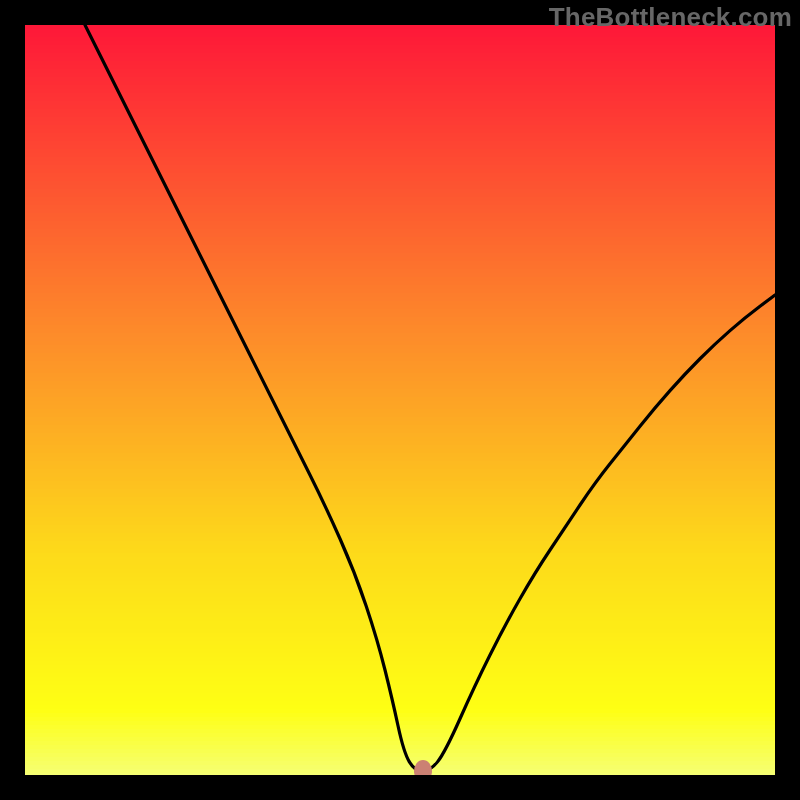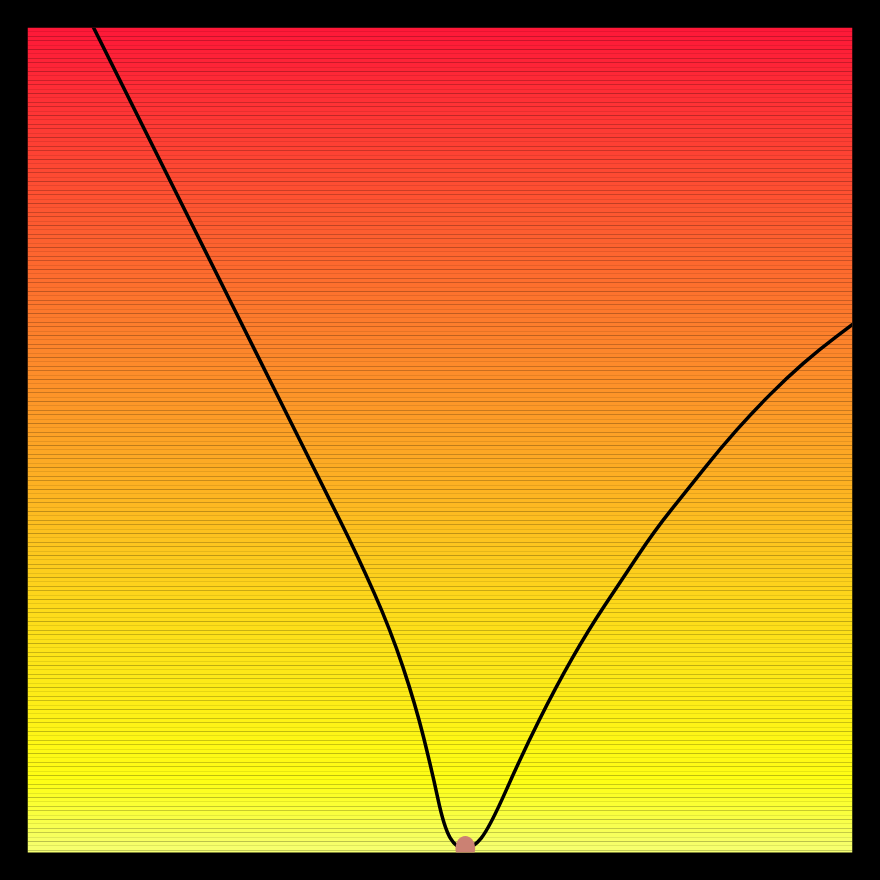--- a/index.html
+++ b/index.html
@@ -53,20 +53,21 @@
     background: #cb8173;
     border-radius: 50% / 50%;
     transform: translate(-50%, -50%);
     z-index: 25;
   }
 </style>
 </head>
 <body>
 
 <div class="container">
+  <div class="watermark">TheBottleneck.com</div>
   <div class="plot-area">
     <div class="heatmap" id="heatmap">
         <div class="row" style="height:4.009090909090909px;background:rgb(254,24,56)"></div>
         <div class="row" style="height:4.009090909090909px;background:rgb(254,26,56)"></div>
         <div class="row" style="height:4.009090909090909px;background:rgb(254,27,56)"></div>
         <div class="row" style="height:4.009090909090909px;background:rgb(254,29,55)"></div>
         <div class="row" style="height:4.009090909090909px;background:rgb(254,30,55)"></div>
         <div class="row" style="height:4.009090909090909px;background:rgb(254,32,55)"></div>
         <div class="row" style="height:4.009090909090909px;background:rgb(254,33,55)"></div>
         <div class="row" style="height:4.009090909090909px;background:rgb(254,35,55)"></div>

